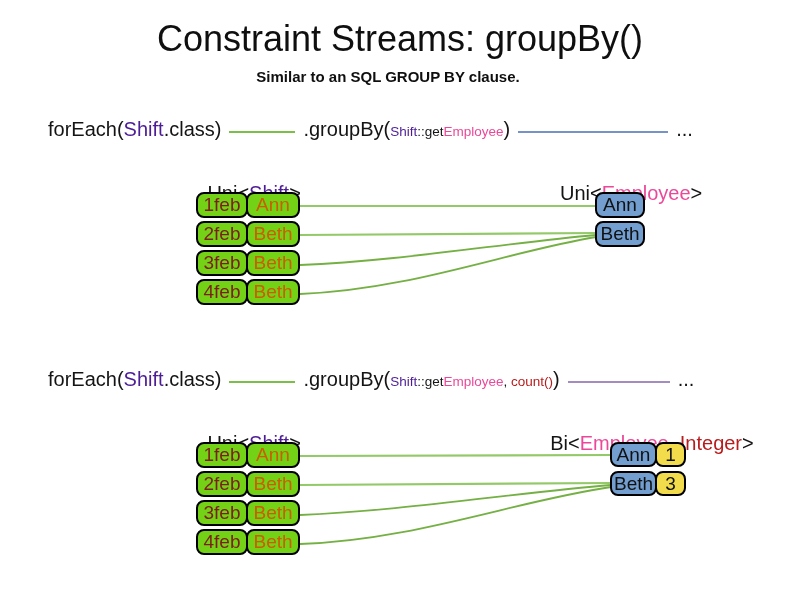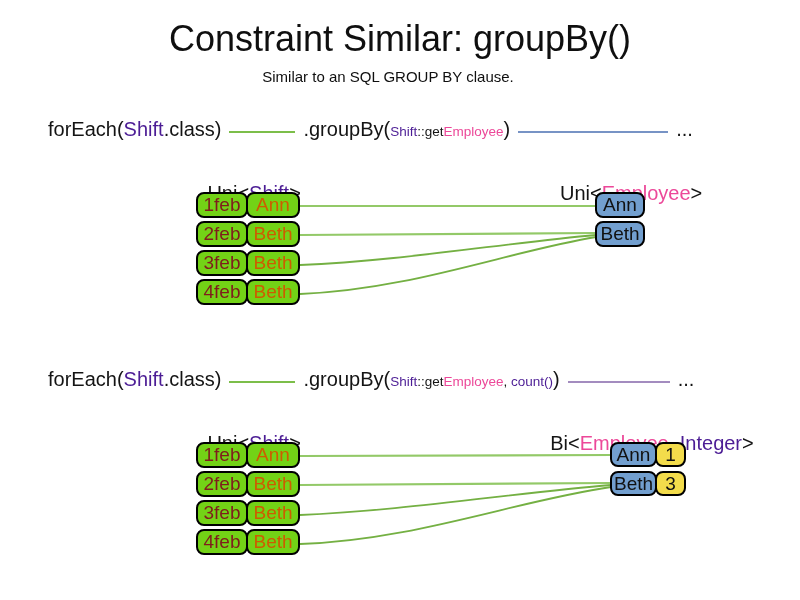--- a/index.html
+++ b/index.html
@@ -6,32 +6,32 @@
   .slide{
     position:relative;width:800px;height:600px;background:#ffffff;overflow:hidden;
     font-family:"Liberation Sans", sans-serif;color:#111;
   }
   .title{
     position:absolute;top:18px;left:0;width:800px;text-align:center;
     font-size:36px;font-weight:400;margin:0;color:#0f0f0f;letter-spacing:0;
   }
   .subtitle{
     position:absolute;top:68px;left:0;width:776px;text-align:center;
-    font-size:15px;margin:0;color:#0f0f0f;
+    font-size:15px;margin:0;color:#0f0f0f;font-weight:bold;
   }
   .connectors{position:absolute;top:0;left:0;pointer-events:none;}
   .code-row{
     position:absolute;left:48px;display:flex;align-items:baseline;height:28px;white-space:pre;justify-content:flex-end;
   }
   .code{font-size:20px;}
   .code.sm{font-size:13.5px;}
   .blk{color:#141414;}
   .grn{color:#4c1d95;}
   .blu{color:#ec4899;}
-  .gld{color:#4c1d95;}
+  .gld{color:#b91c1c;}
   .dash{align-self:center;height:2px;margin:0 8px;display:inline-block;}
   .dash.g{background:#7CBE4A;width:66px;}
   .dash.b{background:#7793C5;width:150px;}
   .dash.p{background:#A38CBF;width:102px;}
   .type-label{position:absolute;font-size:20px;text-align:center;white-space:pre;}
   .shift-table{position:absolute;display:flex;flex-direction:column;gap:3px;}
   .shift-row{display:flex;}
   .box{
     box-sizing:border-box;height:26px;border:2px solid #000;border-radius:8px;
     display:flex;align-items:center;justify-content:center;font-size:19px;background:#73D216;
@@ -44,21 +44,21 @@
   .emp-box.s1{width:50px;}
   .emp-box.s2{width:47px;height:25px;}
   .count-box{background:#F3DC4B;width:31px;height:25px;margin-left:-2px;color:#111;z-index:1;}
   .result-col.s2{gap:4px;}
 </style>
 </head>
 <body>
 
 <div class="slide">
 
-  <h1 class="title">Constraint Similar: groupBy()</h1>
+  <h1 class="title">Constraint Streams: groupBy()</h1>
   <p class="subtitle">Similar to an SQL GROUP BY clause.</p>
 
   <svg class="connectors" width="800" height="600" viewBox="0 0 800 600">
 
     <path d="M300 206 L597 206" stroke="#93C968" stroke-width="2.2" fill="none"></path>
     <path d="M300 235 L597 233" stroke="#93C968" stroke-width="2.2" fill="none"></path>
     <path d="M300 265 C400 261, 505 243, 596 235" stroke="#74B043" stroke-width="1.8" fill="none"></path>
     <path d="M300 294 C410 290, 510 251, 596 237" stroke="#74B043" stroke-width="1.8" fill="none"></path>
 
     <path d="M300 456 L612 455" stroke="#93C968" stroke-width="2.2" fill="none"></path>

